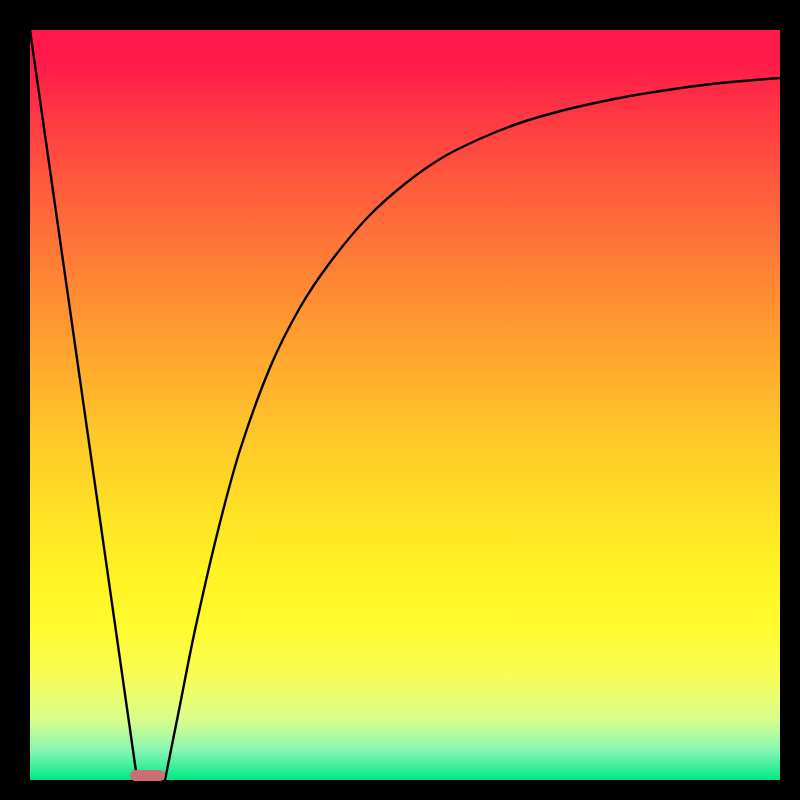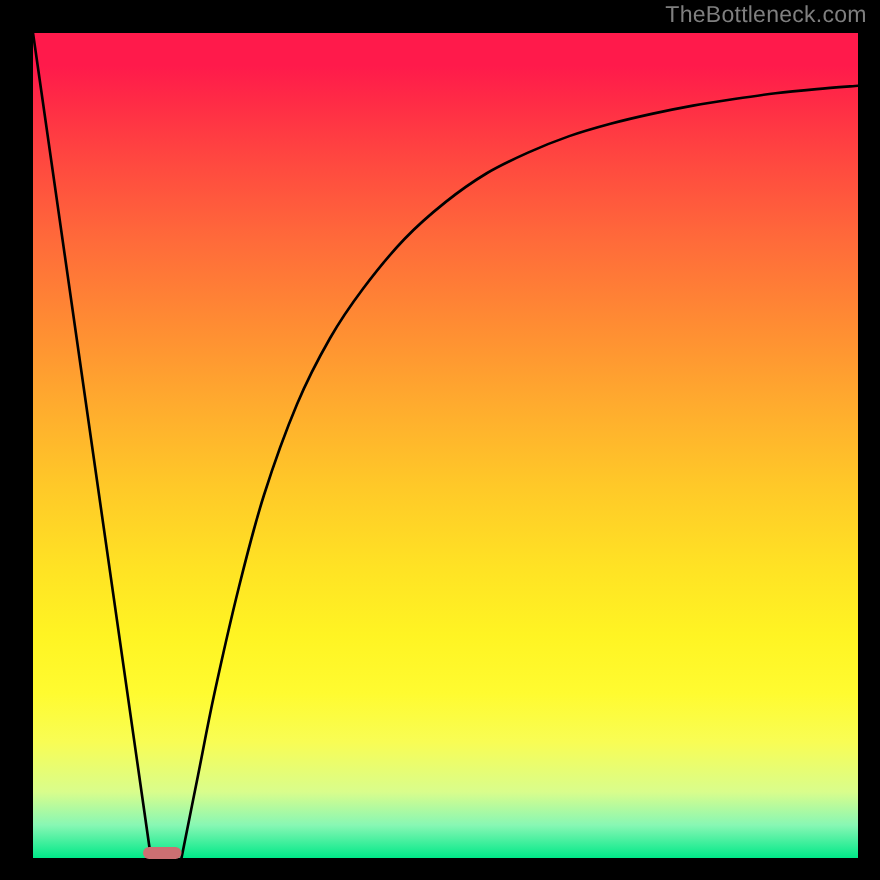--- a/index.html
+++ b/index.html
@@ -66,21 +66,20 @@
     border-radius: 6px;
     background: #cc6f72;
     z-index: 3;
   }
 </style>
 </head>
 <body>
 
 <div class="frame">
 
-  <div class="watermark">TheBottleneck.com</div>
 
   <div class="plot-area">
 
     <svg class="curves" viewBox="0 0 750 750" preserveAspectRatio="none">
       <path id="left-line-path" fill="none" stroke="#000" stroke-width="2.4" stroke-linecap="round" stroke-linejoin="round" d="M 0 0 L 107.25000000000001 750"></path>
       <path id="right-curve-path" fill="none" stroke="#000" stroke-width="2.4" stroke-linecap="round" stroke-linejoin="round" d="M 135 750 C 137.5 737.5, 145 700, 150 675 C 155 650, 158.75 628.75, 165 600 C 171.25 571.25, 180 532.5, 187.5 502.5 C 195 472.5, 201.25000000000003 447.5, 210.00000000000003 420 C 218.75000000000003 392.5, 230 361.24999999999994, 240 337.49999999999994 C 250 313.74999999999994, 260 295, 270 277.5 C 280 260, 288.75 247.5, 300 232.5 C 311.25 217.5, 325 200.625, 337.5 187.5 C 350 174.375, 362.5 163.75, 375 153.75 C 387.5 143.75, 400.00000000000006 135, 412.50000000000006 127.5 C 425.00000000000006 120, 437.5 114.375, 450 108.75 C 462.5 103.125, 475 98.125, 487.5 93.75 C 500 89.375, 512.5 85.875, 525 82.5 C 537.5 79.125, 550 76.25, 562.5 73.5 C 575 70.75, 587.5 68.25, 600 66 C 612.5 63.75, 625 61.875, 637.5 60 C 650 58.125, 662.5 56.25, 675 54.75 C 687.5 53.25, 700 52.125, 712.5 51 C 725 49.875, 743.75 48.5, 750 48"></path>
     </svg>
 
     <div class="marker" id="baseline-marker" style="left: 99.75px; width: 35.25px; top: 739.75px; background: rgb(204, 111, 114);"></div>
 

